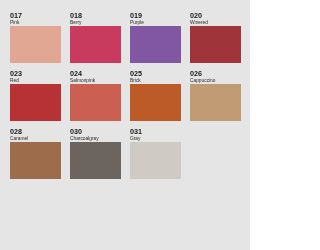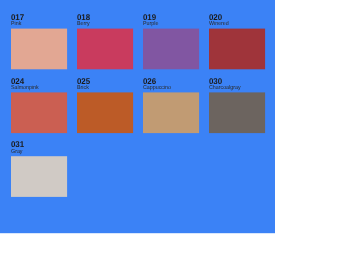--- a/index.html
+++ b/index.html
@@ -2,21 +2,21 @@
 <html><head>
 <meta charset="utf-8">
 <style>
   html,body{margin:0;padding:0;}
   body{
     width:250px;height:250px;overflow:hidden;
     background:#ffffff;
     font-family:"Liberation Sans", sans-serif;
     -webkit-font-smoothing:antialiased;
   }
-  #sheet{position:relative;width:250px;height:212px;background:#3b82f6;padding-left:32px;}
+  #sheet{position:relative;width:250px;height:250px;background:#e5e5e5;padding-left:32px;}
   #grid{
     position:absolute;
     left:9.5px; top:12px;
     width:231px;
     display:grid;
     grid-template-columns:repeat(4, 51px);
     grid-template-rows:repeat(4, 58px);
     column-gap:9px;
     row-gap:0px;
   }
@@ -68,35 +68,45 @@
         <div class="code">019</div>
         <div class="nm">Purple</div>
         <div class="sw" style="background: rgb(129, 86, 162);"></div>
       </div>
       <div class="cell">
         <div class="code">020</div>
         <div class="nm">Winered</div>
         <div class="sw" style="background: rgb(159, 52, 58);"></div>
       </div>
       <div class="cell">
+        <div class="code">023</div>
+        <div class="nm">Red</div>
+        <div class="sw" style="background: rgb(182, 50, 53);"></div>
+      </div>
+      <div class="cell">
         <div class="code">024</div>
         <div class="nm">Salmonpink</div>
         <div class="sw" style="background: rgb(203, 95, 82);"></div>
       </div>
       <div class="cell">
         <div class="code">025</div>
         <div class="nm">Brick</div>
         <div class="sw" style="background: rgb(188, 91, 39);"></div>
       </div>
       <div class="cell">
         <div class="code">026</div>
         <div class="nm">Cappuccino</div>
         <div class="sw" style="background: rgb(193, 155, 115);"></div>
       </div>
       <div class="cell">
+        <div class="code">028</div>
+        <div class="nm">Caramel</div>
+        <div class="sw" style="background: rgb(157, 108, 74);"></div>
+      </div>
+      <div class="cell">
         <div class="code">030</div>
         <div class="nm">Charcoalgray</div>
         <div class="sw" style="background: rgb(108, 100, 95);"></div>
       </div>
       <div class="cell">
         <div class="code">031</div>
         <div class="nm">Gray</div>
         <div class="sw" style="background: rgb(208, 202, 197);"></div>
       </div>
     </div>

